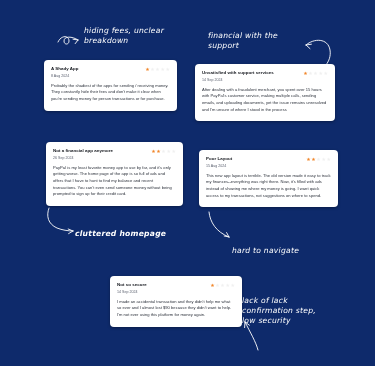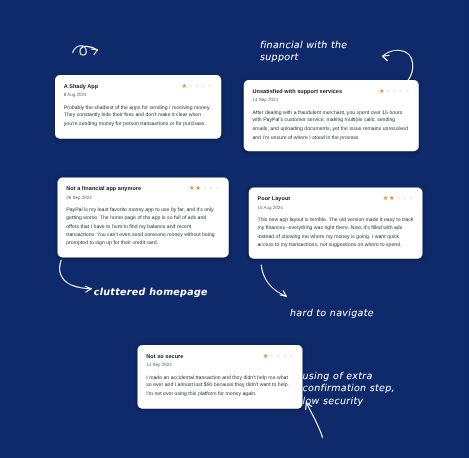--- a/index.html
+++ b/index.html
@@ -89,25 +89,27 @@
   <svg class="arrow" style="left:206px;top:210px;width:30px;height:32px;" viewBox="0 0 30 32">
     <path d="M3 2 C4 12, 10 22, 23 27"></path>
     <path d="M23 27 L18.2 26 M23 27 L20.6 22.6"></path>
   </svg>
 
   <svg class="arrow" style="left:236px;top:318px;width:32px;height:34px;" viewBox="0 0 32 34">
     <path d="M22 32 C20 24, 14 14, 9 4"></path>
     <path d="M9 4 L8.6 9.6 M9 4 L13.4 7.2"></path>
   </svg>
 
+  <div class="note" id="note-fees">hiding fees, unclear
+breakdown</div>
   <div class="note" id="note-support">financial with the
 support</div>
   <div class="note" id="note-clutter">cluttered homepage</div>
   <div class="note" id="note-nav">hard to navigate</div>
-  <div class="note" id="note-secure">using of extra
+  <div class="note" id="note-secure">lack of lack
 confirmation step,
 low security</div>
 
   <div class="card" id="card-shady">
     <div class="card-head">
       <div>
         <div class="card-title">A Shady App</div>
         <div class="card-date">8 Aug 2024</div>
       </div>
       <div class="stars">

